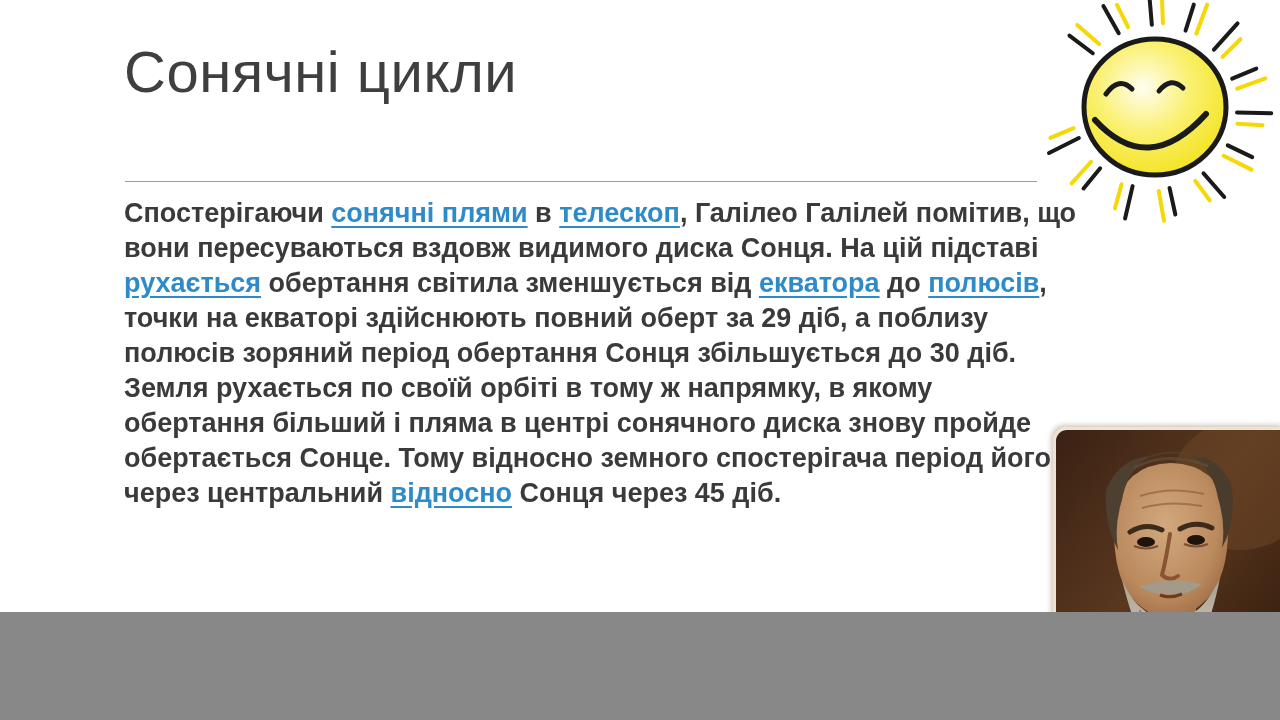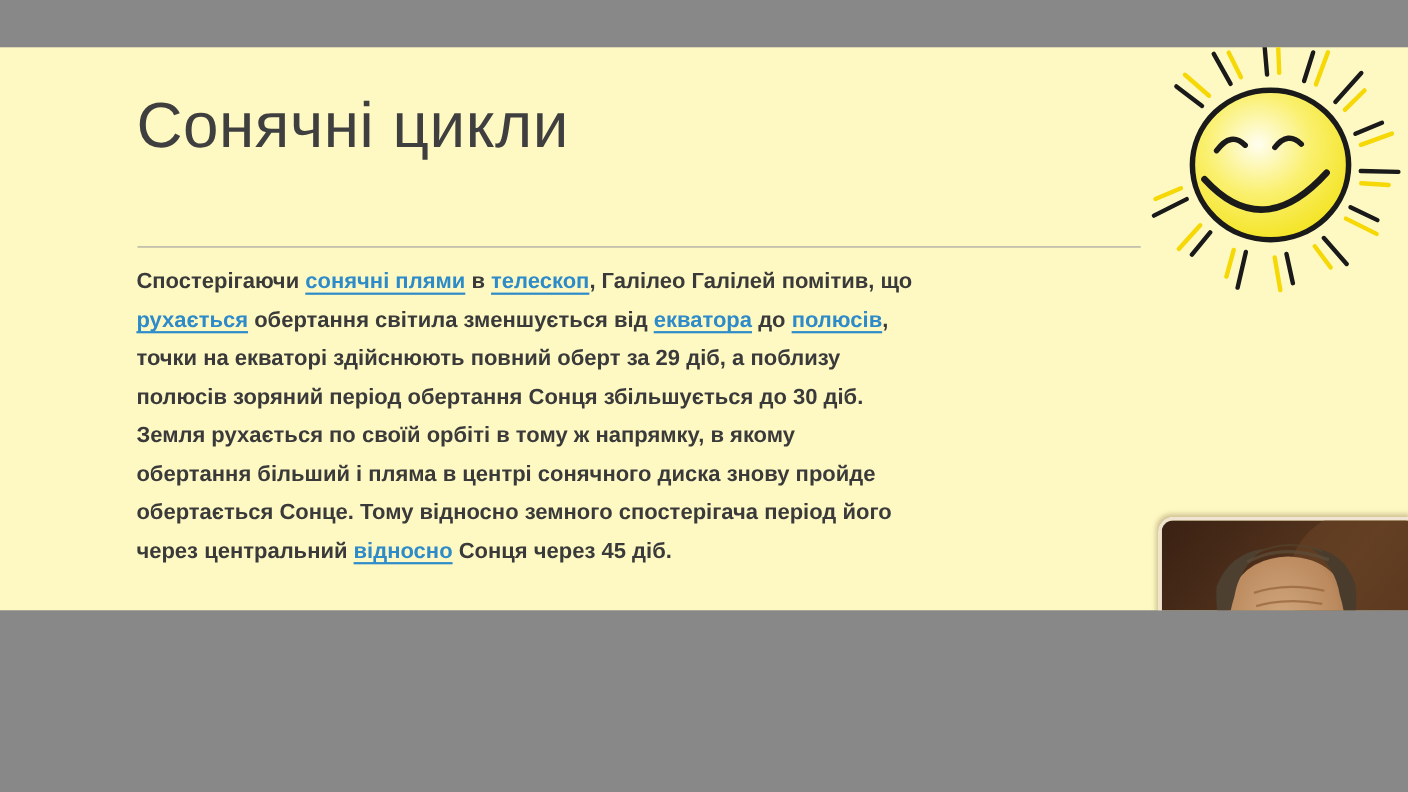--- a/index.html
+++ b/index.html
@@ -1,31 +1,31 @@
 <!DOCTYPE html>
 <html><head>
 <meta charset="utf-8">
 <style>
   html,body{margin:0;padding:0;background:#888;}
   .slide{
-    position:relative;width:1280px;height:512px;background:#fef9c3;
-    overflow:hidden;font-family:"Liberation Sans",sans-serif;margin-top:43px;
+    position:relative;width:1280px;height:612px;background:#ffffff;
+    overflow:hidden;font-family:"Liberation Sans",sans-serif;
   }
   .slide-title{
     position:absolute;left:124px;top:38px;z-index:1;
     font-size:58px;font-weight:400;color:#3f3f3f;letter-spacing:0.5px;
     white-space:nowrap;
   }
   .title-divider{
     position:absolute;left:125px;top:181px;width:912px;height:1px;
     background:#9c9c9c;z-index:1;
   }
   .body-text{
     position:absolute;left:124px;top:196px;z-index:1;
-    font-size:20px;font-weight:bold;color:#3a3a3a;line-height:35px;
+    font-size:27px;font-weight:bold;color:#3a3a3a;line-height:35px;
   }
   .body-text .line{white-space:nowrap;}
   .hlink{
     color:#2e8bc9;text-decoration:underline;
     text-decoration-color:#2e8bc9;text-underline-offset:4px;
     cursor:pointer;
   }
   .sun-wrap{position:absolute;left:1018px;top:-2px;width:262px;height:238px;z-index:2;}
   .galileo-wrap{
     position:absolute;left:1053px;top:427px;width:227px;height:293px;z-index:3;
@@ -40,20 +40,21 @@
 <body>
 
 <div class="slide">
 
   <div class="slide-title">Сонячні цикли</div>
 
   <div class="title-divider"></div>
 
   <div class="body-text">
       <div class="line"><span>Спостерігаючи </span><span class="hlink">сонячні плями</span><span> в </span><span class="hlink">телескоп</span><span>, Галілео Галілей помітив, що</span></div>
+      <div class="line"><span>вони пересуваються вздовж видимого диска Сонця. На цій підставі</span></div>
       <div class="line"><span class="hlink">рухається</span><span> обертання світила зменшується від </span><span class="hlink">екватора</span><span> до </span><span class="hlink">полюсів</span><span>,</span></div>
       <div class="line"><span>точки на екваторі здійснюють повний оберт за 29 діб, а поблизу</span></div>
       <div class="line"><span>полюсів зоряний період обертання Сонця збільшується до 30 діб.</span></div>
       <div class="line"><span>Земля рухається по своїй орбіті в тому ж напрямку, в якому</span></div>
       <div class="line"><span>обертання більший і пляма в центрі сонячного диска знову пройде</span></div>
       <div class="line"><span>обертається Сонце. Тому відносно земного спостерігача період його</span></div>
       <div class="line"><span>через центральний </span><span class="hlink">відносно</span><span> Сонця через 45 діб.</span></div>
     </div>
 
   <div class="sun-wrap">

